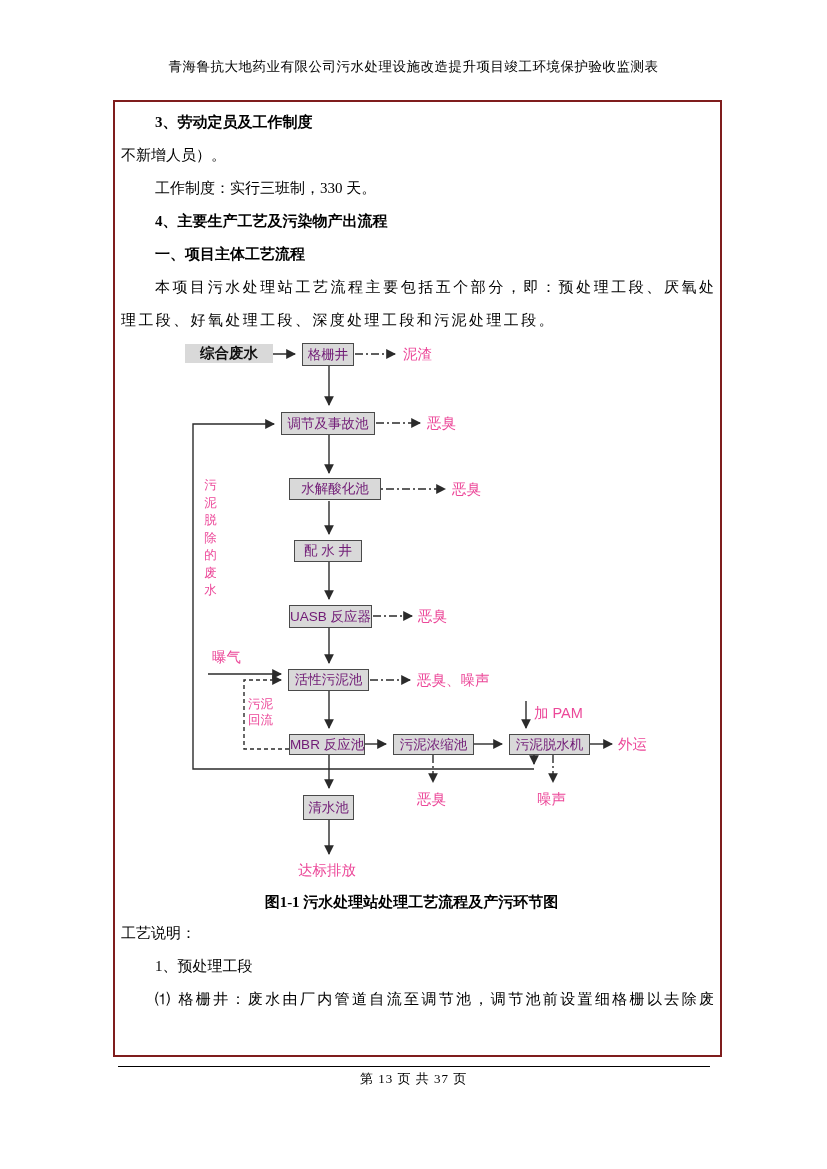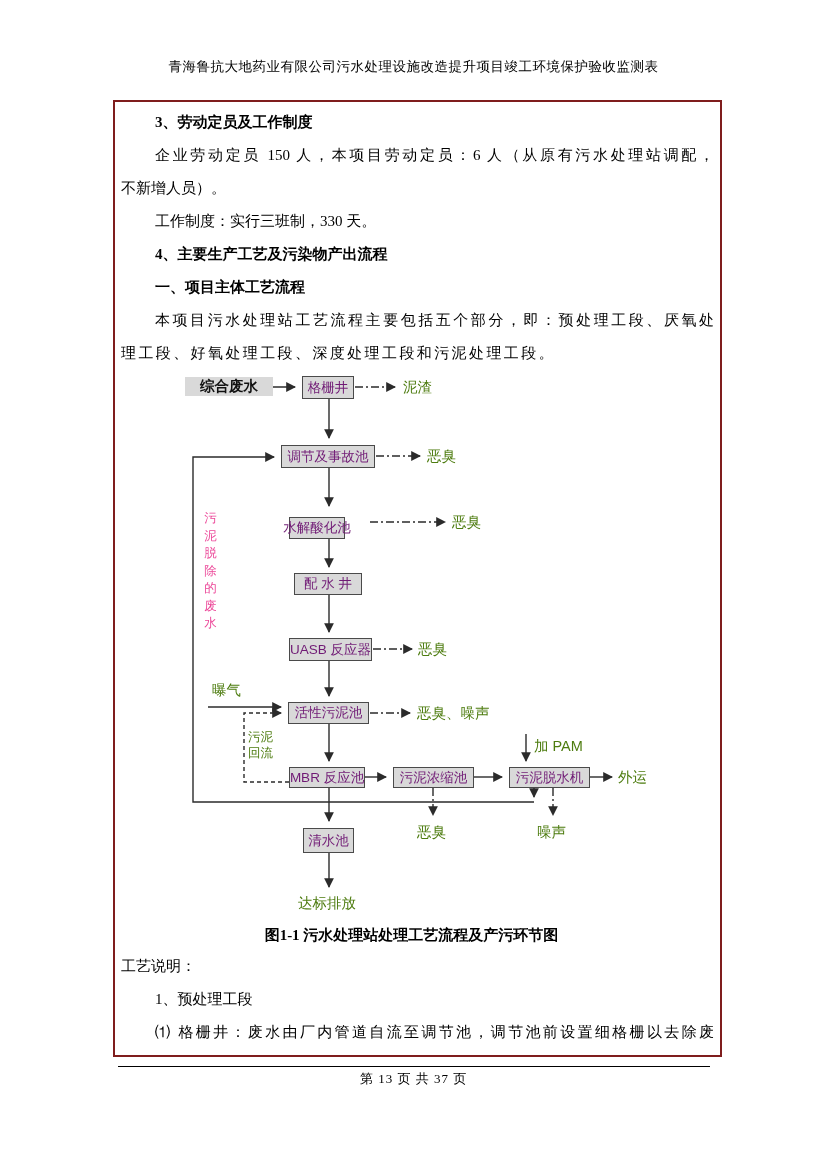--- a/index.html
+++ b/index.html
@@ -14,42 +14,41 @@
   .tline{font-size:15px;line-height:33px;height:33px;white-space:nowrap;overflow:visible;}
   .tline.bold{font-weight:bold;}
   .tline.indent{text-indent:34px;}
   .tline.fill{white-space:normal;text-align:justify;text-align-last:justify;}
   
   .flow{position:relative;width:581px;height:578px;font-family:"Liberation Sans","DejaVu Sans",sans-serif;}
   .flow svg{position:absolute;left:0;top:0;}
   .fbox{position:absolute;background:#d9d9d9;border:1px solid #4a4a4a;box-sizing:border-box;
         display:flex;align-items:center;justify-content:center;
         font-size:13.5px;color:#701a75;white-space:nowrap;}
-  .flabel{position:absolute;font-size:14.5px;color:#4d7c0f;white-space:nowrap;}
+  .flabel{position:absolute;font-size:14.5px;color:#ec4899;white-space:nowrap;}
   .flabel.small{font-size:12.5px;white-space:normal;}
   .flabel.srcbg{background:#d9d9d9;font-weight:bold;color:#111;padding:0 15px;}
   .vtext{position:absolute;font-size:12.5px;color:#ec4899;width:17px;line-height:17.5px;
          word-break:break-all;text-align:center;}
   .fig-caption{position:absolute;left:0;top:556px;width:100%;text-align:center;
                font-weight:bold;font-size:15px;color:#000;
                font-family:"Liberation Serif","DejaVu Serif",serif;}
   
   .foot-rule{position:absolute;left:118px;top:1066px;width:592px;border-top:1.5px solid #000;}
   .doc-footer{position:absolute;left:0;top:1070px;width:827px;text-align:center;font-size:13px;letter-spacing:1px;}
 </style>
 </head>
 <body>
 
 <div id="page">
 
   <div class="doc-header">青海鲁抗大地药业有限公司污水处理设施改造提升项目竣工环境保护验收监测表</div>
 
   <div class="cell">
     <div class="tline bold indent">3、劳动定员及工作制度</div>
-    <div class="tline indent fill">企业劳动定员 150 人，本项目劳动定员：6 人（从原有污水处理站调配，</div>
     <div class="tline">不新增人员）。</div>
     <div class="tline indent">工作制度：实行三班制，330 天。</div>
     <div class="tline bold indent">4、主要生产工艺及污染物产出流程</div>
     <div class="tline bold indent">一、项目主体工艺流程</div>
     <div class="tline indent fill">本项目污水处理站工艺流程主要包括五个部分，即：预处理工段、厌氧处</div>
     <div class="tline" style="letter-spacing:2.4px;">理工段、好氧处理工段、深度处理工段和污泥处理工段。</div>
 
     <div class="flow">
       <svg width="581" height="578" viewBox="0 0 581 578">
         <defs>
@@ -86,21 +85,21 @@
             <path d="M312,418 V445" marker-end="url(#ah)"></path>
             <path d="M432,418 V445" marker-end="url(#ah)"></path>
           </g>
 
           <path d="M168,412 H123 V343 H160" stroke-dasharray="4 3" marker-end="url(#ah)"></path>
         </g>
       </svg>
 
       <div class="fbox" style="left:181px;top:6px;width:52px;height:23px;">格栅井</div>
       <div class="fbox" style="left:160px;top:75px;width:94px;height:23px;">调节及事故池</div>
-      <div class="fbox" style="left:168px;top:147px;width:56px;height:22px;font-family:Liberation Mono, monospace;">水解酸化池</div>
+      <div class="fbox" style="left:168px;top:141px;width:92px;height:22px;font-family:Liberation Mono, monospace;">水解酸化池</div>
       <div class="fbox" style="left:173px;top:203px;width:68px;height:22px;">配 水 井</div>
       <div class="fbox" style="left:168px;top:268px;width:83px;height:23px;">UASB 反应器</div>
       <div class="fbox" style="left:167px;top:332px;width:81px;height:22px;">活性污泥池</div>
       <div class="fbox" style="left:168px;top:397px;width:76px;height:21px;">MBR 反应池</div>
       <div class="fbox" style="left:272px;top:397px;width:81px;height:21px;">污泥浓缩池</div>
       <div class="fbox" style="left:388px;top:397px;width:81px;height:21px;">污泥脱水机</div>
       <div class="fbox" style="left:182px;top:458px;width:51px;height:25px;">清水池</div>
 
       <div class="flabel srcbg" style="left:64px;top:7px;">综合废水</div>
       <div class="flabel" style="left:282px;top:8px;">泥渣</div>

